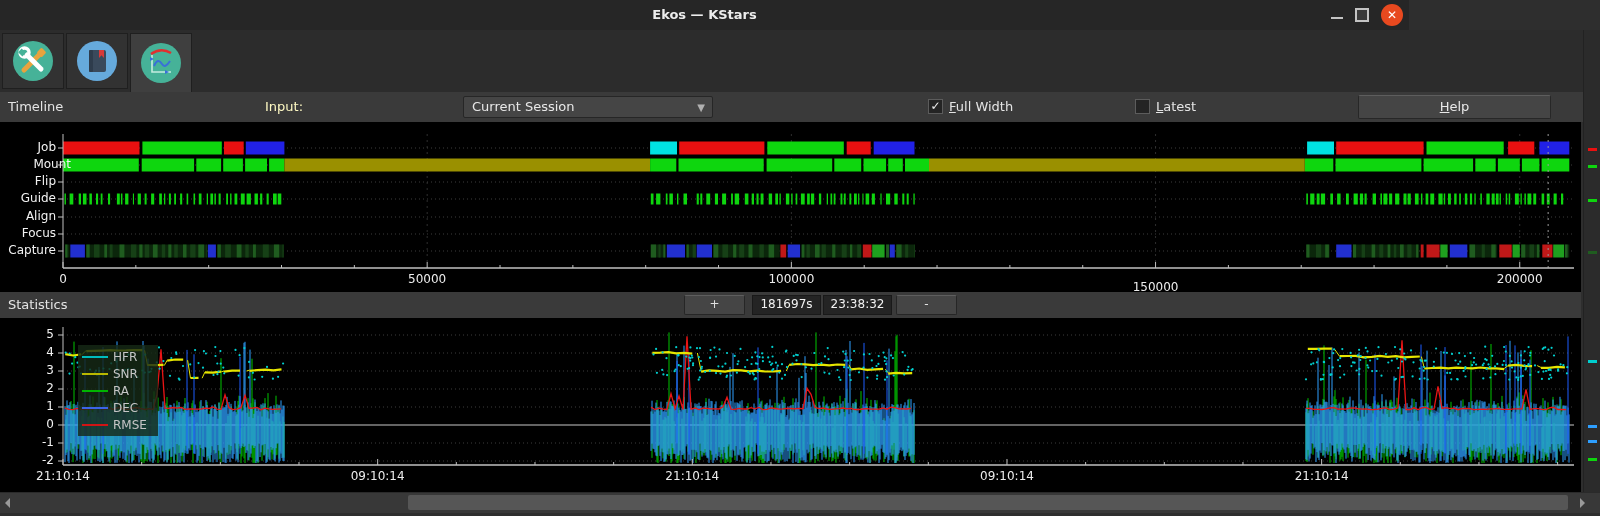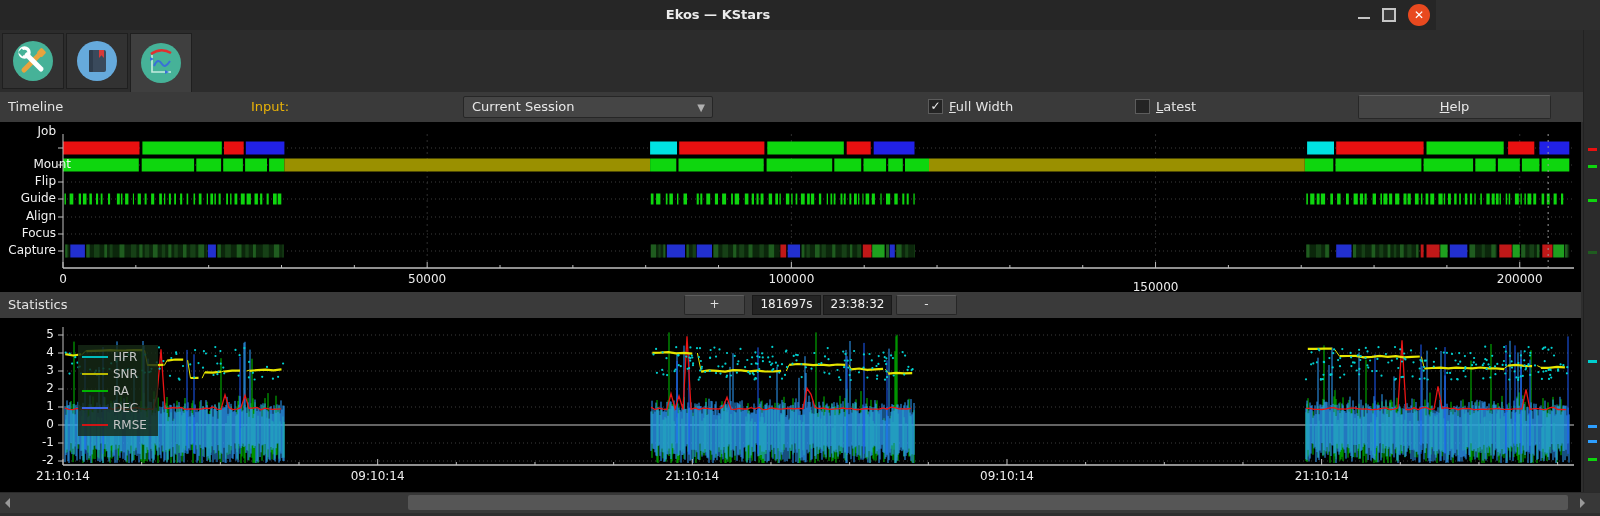--- a/index.html
+++ b/index.html
@@ -1,34 +1,34 @@
 <!DOCTYPE html>
 <html><head>
 <meta charset="utf-8">
 <style>
   html,body{margin:0;padding:0;background:#1e1e1e;}
   .window{position:relative;width:1600px;height:516px;background:#2e2e2e;overflow:hidden;
           font-family:"DejaVu Sans","Liberation Sans",sans-serif;color:#ddd;}
   
-  .titlebar{position:absolute;top:0;left:0;width:1409px;height:30px;background:#262626;border-bottom:1px solid #1a1a1a;padding-left:27px;}
+  .titlebar{position:absolute;top:0;left:0;width:1409px;height:30px;background:#262626;border-bottom:1px solid #1a1a1a;}
   .title{position:absolute;left:0;right:0;top:7px;text-align:center;font-weight:bold;font-size:13px;color:#ececec;}
   .win-controls{position:absolute;right:6px;top:3px;height:24px;display:flex;align-items:center;gap:12px;}
   .wc-min{width:12px;height:12px;border-bottom:2px solid #c4c4c4;margin-top:-6px;}
   .wc-max{width:10px;height:10px;border:2px solid #c4c4c4;background:#3a3a3a;}
   .wc-close{width:22px;height:22px;border-radius:50%;background:#e8491f;color:#fff;font-size:12px;font-weight:bold;
             display:flex;align-items:center;justify-content:center;}
   
   .tabbar{position:absolute;top:30px;left:0;width:1600px;height:62px;background:#2c2c2c;border-bottom:1px solid #232323;}
   .tab{position:absolute;top:3px;width:62px;height:56px;background:#323232;border:1px solid #1f1f1f;
        display:flex;align-items:center;justify-content:center;box-sizing:border-box;}
   .tab.selected{background:#3f3f3f;height:59px;border-bottom:none;}
   
   .toolbar{position:absolute;top:92px;left:0;width:1600px;height:30px;background:#3a3a3a;font-size:13px;}
   .tl-label{position:absolute;left:8px;top:7px;color:#e4e4e4;}
-  .input-label{position:absolute;left:251px;top:7px;color:#eab308;}
+  .input-label{position:absolute;left:265px;top:7px;color:#fef9c3;}
   .select{position:absolute;left:463px;top:4px;width:250px;height:22px;background:#454545;border:1px solid #262626;
           border-radius:2px;box-sizing:border-box;line-height:20px;padding-left:8px;color:#e8e8e8;}
   .select .arrow{position:absolute;right:7px;top:1px;color:#b0b0b0;font-size:10px;}
   .checkbox{position:absolute;top:7px;display:flex;align-items:center;gap:6px;color:#e4e4e4;}
   .cb-full{left:928px;} .cb-latest{left:1135px;}
   .box{width:15px;height:15px;background:#242424;border:1px solid #5c5c5c;box-sizing:border-box;color:#f0f0f0;
        font-size:12px;line-height:13px;text-align:center;}
   .help-btn{position:absolute;left:1358px;top:3px;width:193px;height:24px;background:#454545;border:1px solid #272727;
             border-top-color:#5e5e5e;border-radius:2px;text-align:center;line-height:22px;box-sizing:border-box;color:#e8e8e8;}
   u{text-decoration:underline;}
@@ -425,21 +425,21 @@
         <line x1="1009.8825519574673" y1="143" x2="1009.8825519574673" y2="146" stroke="#c0c0c0"></line>
         <line x1="1082.7196713388112" y1="143" x2="1082.7196713388112" y2="146" stroke="#c0c0c0"></line>
         <line x1="1155.5567907201546" y1="140" x2="1155.5567907201546" y2="146" stroke="#c0c0c0"></line>
         <line x1="1228.3939101014982" y1="143" x2="1228.3939101014982" y2="146" stroke="#c0c0c0"></line>
         <line x1="1301.2310294828421" y1="143" x2="1301.2310294828421" y2="146" stroke="#c0c0c0"></line>
         <line x1="1374.0681488641856" y1="143" x2="1374.0681488641856" y2="146" stroke="#c0c0c0"></line>
         <line x1="1446.9052682455292" y1="143" x2="1446.9052682455292" y2="146" stroke="#c0c0c0"></line>
         <line x1="1519.7423876268729" y1="140" x2="1519.7423876268729" y2="146" stroke="#c0c0c0"></line>
       </svg>
     <div id="timeline-row-labels">
-        <span class="row-label" style="top: 2px; text-align: right;">Job</span>
+        <span class="row-label" style="top: 18px; text-align: right;">Job</span>
         <span class="row-label" style="top: 35px; margin-left: 15px;">Mount</span>
         <span class="row-label" style="top: 52px;">Flip</span>
         <span class="row-label" style="top: 69px;">Guide</span>
         <span class="row-label" style="top: 87px;">Align</span>
         <span class="row-label" style="top: 104px;">Focus</span>
         <span class="row-label" style="top: 121px;">Capture</span>
       </div>
     <div id="timeline-axis-labels">
         <span class="axis-label" style="left: 63px; top: 150px;">0</span>
         <span class="axis-label" style="left: 427.186px; top: 150px;">50000</span>

